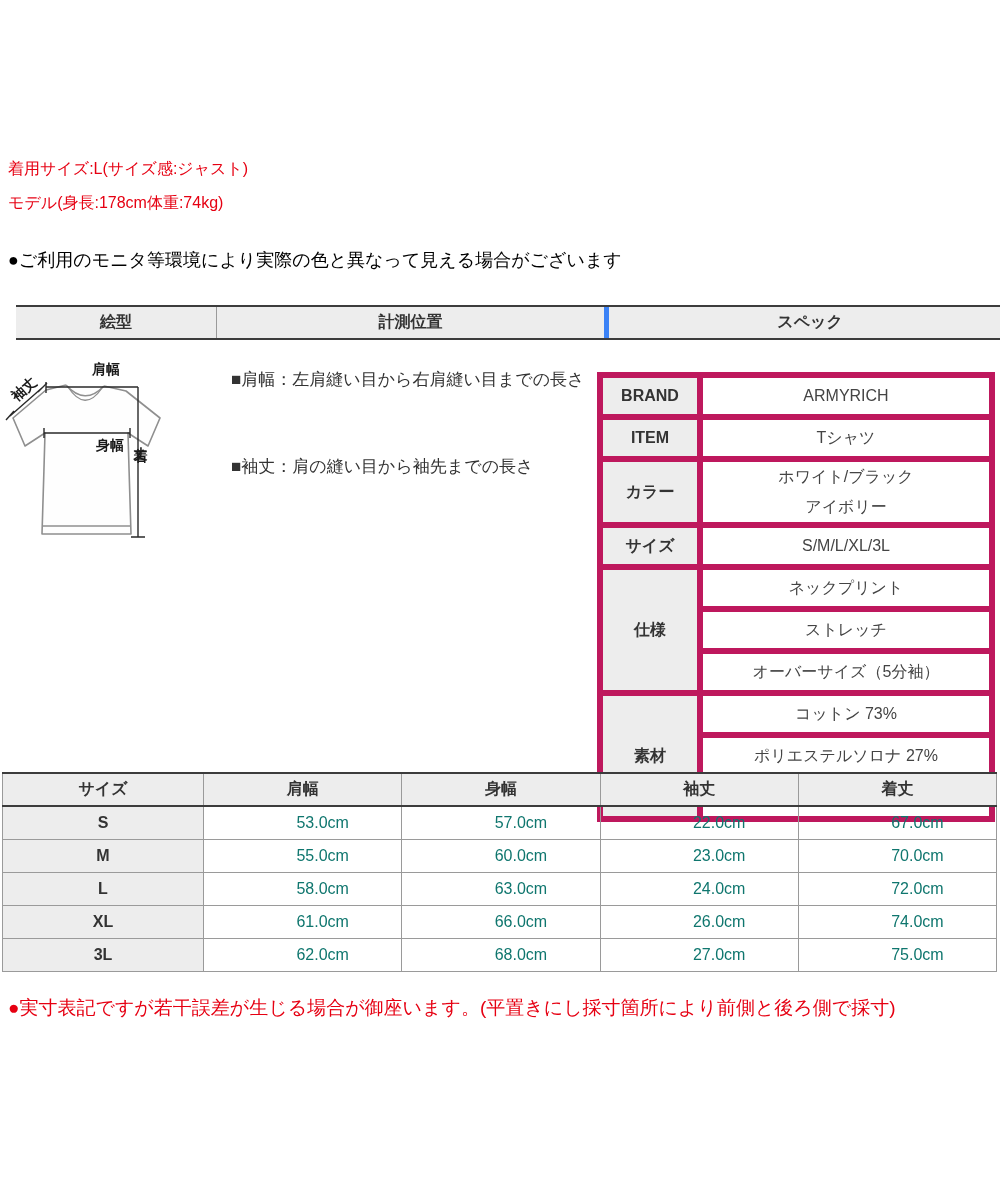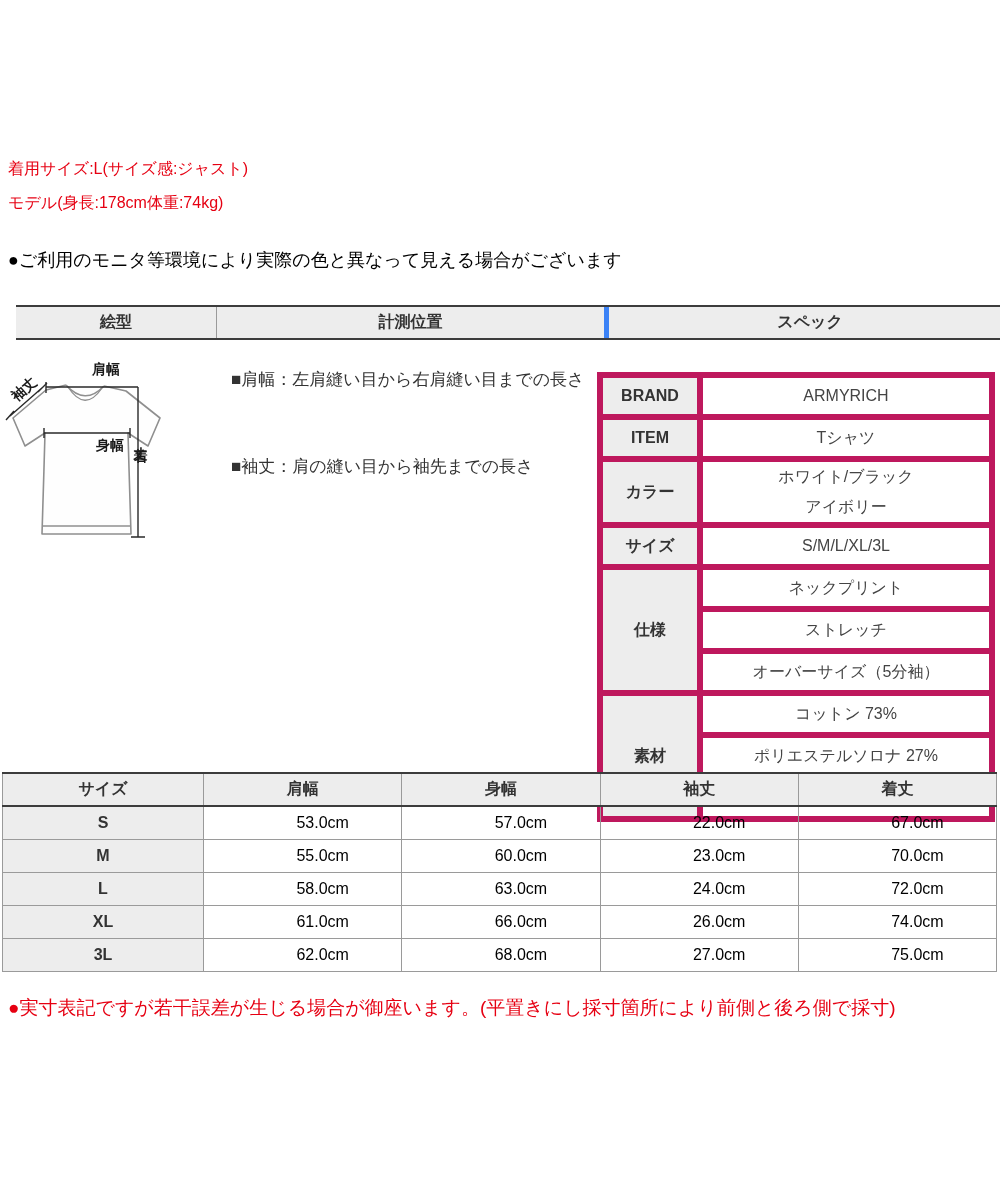--- a/index.html
+++ b/index.html
@@ -45,21 +45,21 @@
   .spec th { width:100px; background:#ededed; font-weight:bold; color:#333; height:33px; }
   .spec td { color:#444; height:42px; }
   .spec td.two-line { height:66px; line-height:30px; }
 
   
   .sizes { position:absolute; left:2px; top:772px; width:995px; table-layout:fixed; }
   .sizes th, .sizes td { border:1px solid #9a9a9a; font-size:16px; text-align:center; vertical-align:middle; height:33px; }
   .sizes thead th { background:#ededed; font-weight:bold; color:#333;
     border-top:2px solid #3c3c3c; border-bottom:2px solid #3c3c3c; }
   .sizes tbody th { background:#ededed; font-weight:bold; color:#333; }
-  .sizes tbody td { color:#000000;padding-left:40px; }
+  .sizes tbody td { color:#0f766e;padding-left:40px; }
   .sizes col.c-size { width:201px; }
 </style>
 </head>
 <body>
 
 <div class="page">
 
   <div class="wear-note">
     <div>着用サイズ:L(サイズ感:ジャスト)</div>
     <div>モデル(身長:178cm体重:74kg)</div>

